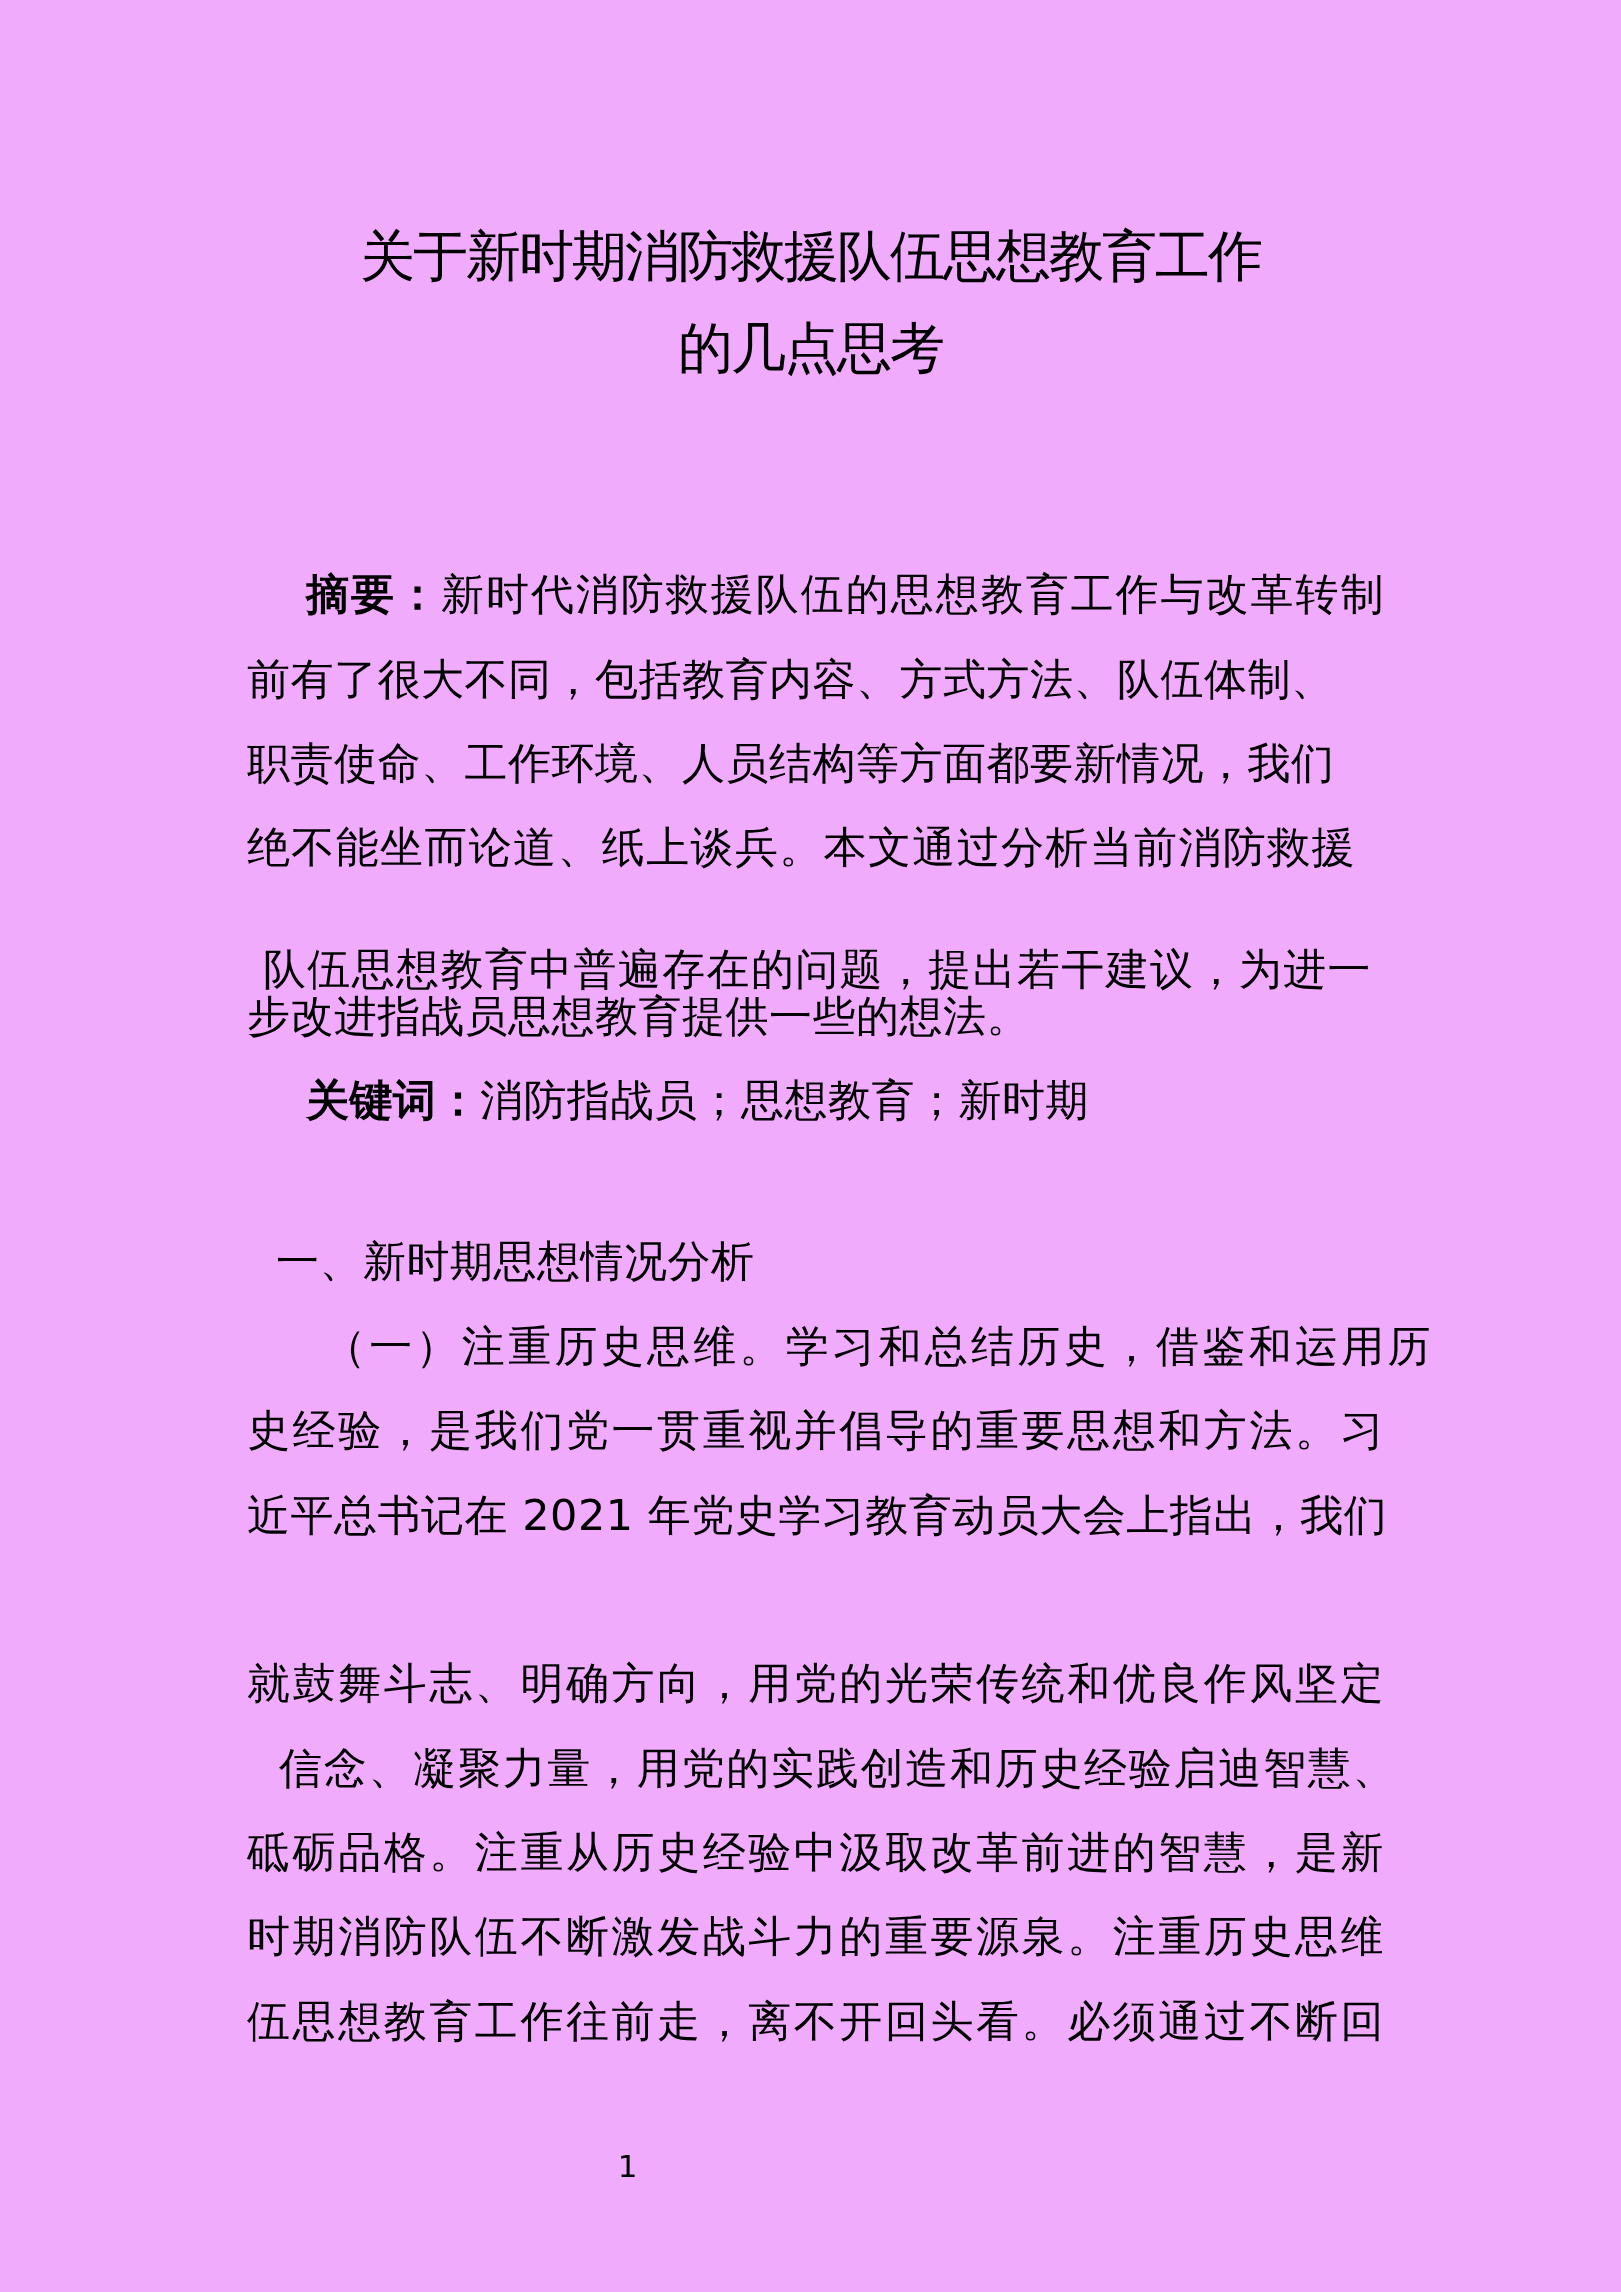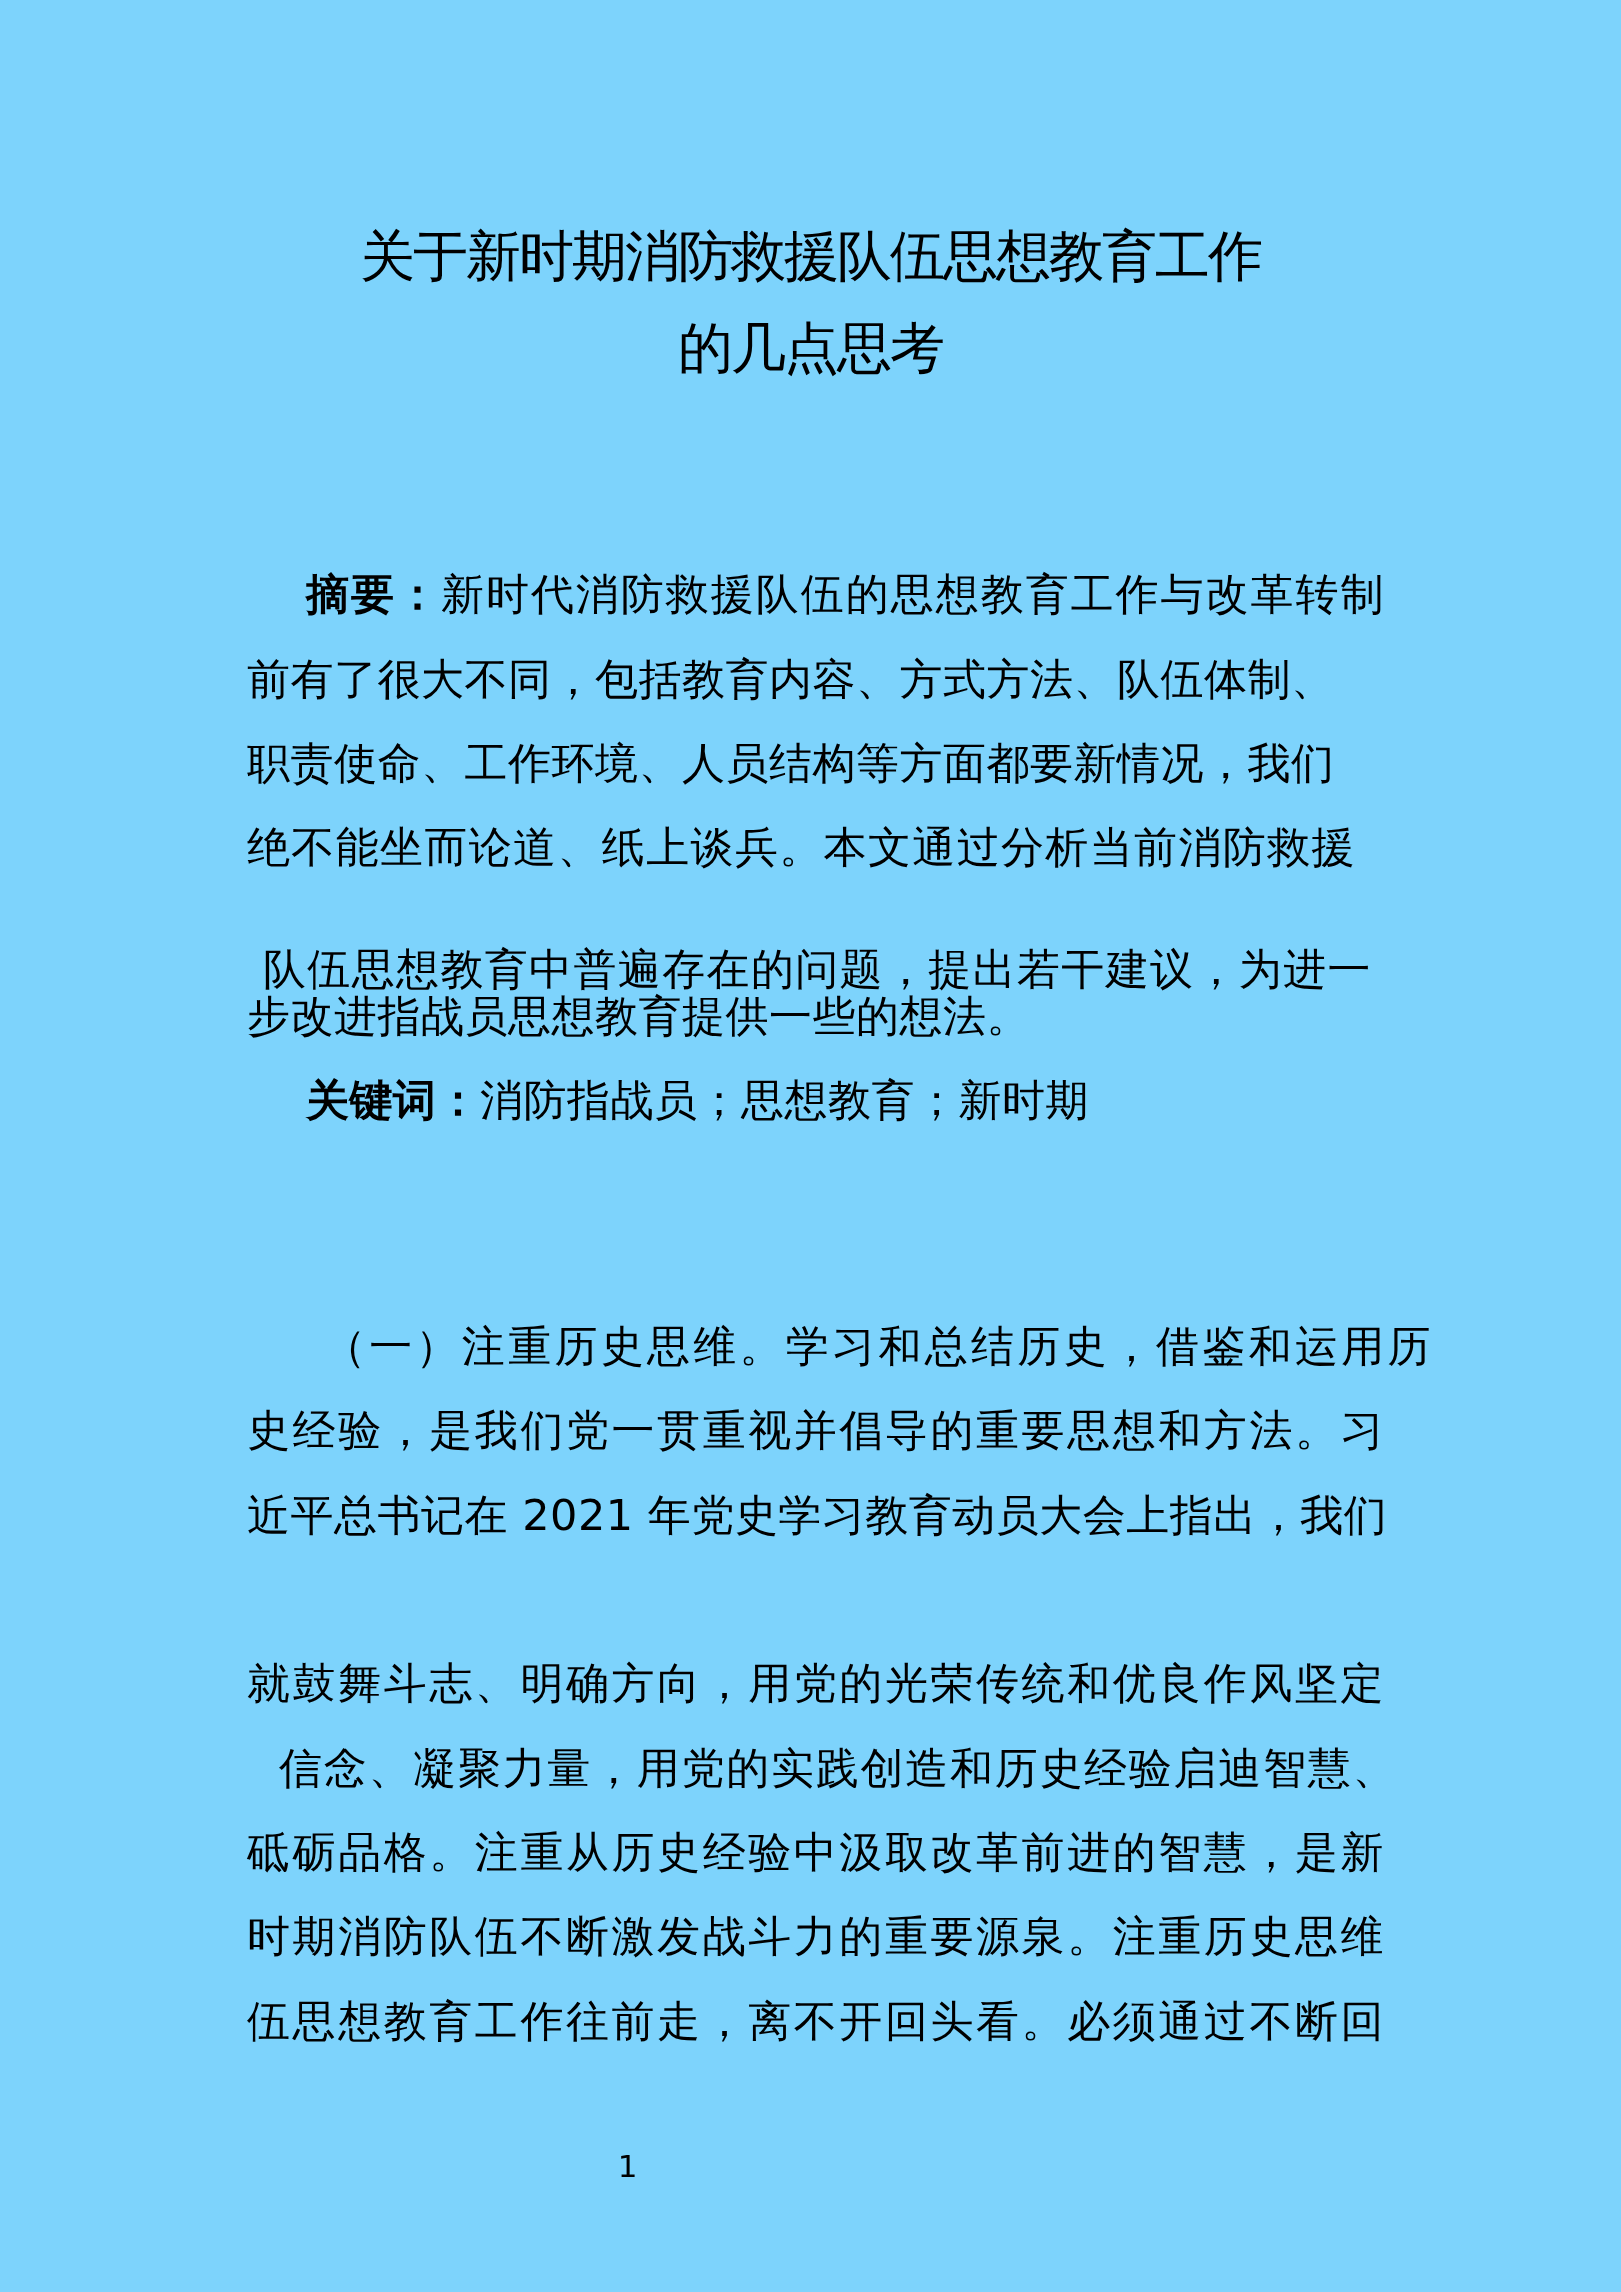--- a/index.html
+++ b/index.html
@@ -4,21 +4,21 @@
   <style>
     html, body { margin: 0; padding: 0; background: #ffffff; }
     body {
       width: 1621px;
       height: 2293px;
       position: relative;
       overflow: hidden;
       color: #000000;
       font-family: "DejaVu Sans", "Liberation Sans", sans-serif;
     }
-    .page { position: absolute; left: 0; top: 0; width: 1621px; height: 2293px; background: #7dd3fc; }
+    .page { position: absolute; left: 0; top: 0; width: 1621px; height: 2293px; background: #f0abfc; }
     .title {
       position: absolute;
       left: 0; width: 1621px;
       text-align: center;
       font-size: 55px;
       line-height: 1;
       letter-spacing: -2px;
       white-space: nowrap;
     }
     .title.l1 { top: 229px; }
@@ -56,20 +56,21 @@
   <div class="line just" style="top:658px; width:1078px;">前有了很大不同，包括教育内容、方式方法、队伍体制、</div>
   <div class="line just" style="top:826px; width:1108px;">绝不能坐而论道、纸上谈兵。本文通过分析当前消防救援</div>
   <div class="line just" style="top:742px; width:1078px;">职责使命、工作环境、人员结构等方面都要新情况，我们</div>
   <div class="line just" style="top:948px; width:1108px;margin-left:16px;">队伍思想教育中普遍存在的问题，提出若干建议，为进一</div>
   <div class="line" style="top:995px;">步改进指战员思想教育提供一些的想法。</div>
 
   <div class="line" style="top:1079px; left:306px;">
     <span class="bold">关键词：</span><span>消防指战员；思想教育；新时期</span>
   </div>
 
+  <div class="line" style="top:1240px; left:276px;">一、新时期思想情况分析</div>
 
   <div class="line just" style="top:1325px; left:276px; width:1108px;margin-left:47px;">（一）注重历史思维。学习和总结历史，借鉴和运用历</div>
   <div class="line just" style="top:1409px; width:1137px;">史经验，是我们党一贯重视并倡导的重要思想和方法。习</div>
   <div class="line just" style="top:1494px; width:1137px;">近平总书记在 2021 年党史学习教育动员大会上指出，我们</div>
   <div class="line just" style="top:1662px; width:1137px;">就鼓舞斗志、明确方向，用党的光荣传统和优良作风坚定</div>
   <div class="line just" style="top:1747px; width:1117px;margin-left:32px;">信念、凝聚力量，用党的实践创造和历史经验启迪智慧、</div>
   <div class="line just" style="top:1831px; width:1137px;">砥砺品格。注重从历史经验中汲取改革前进的智慧，是新</div>
   <div class="line just" style="top:1915px; width:1137px;">时期消防队伍不断激发战斗力的重要源泉。注重历史思维</div>
   <div class="line just" style="top:2000px; width:1137px;">伍思想教育工作往前走，离不开回头看。必须通过不断回</div>
 

